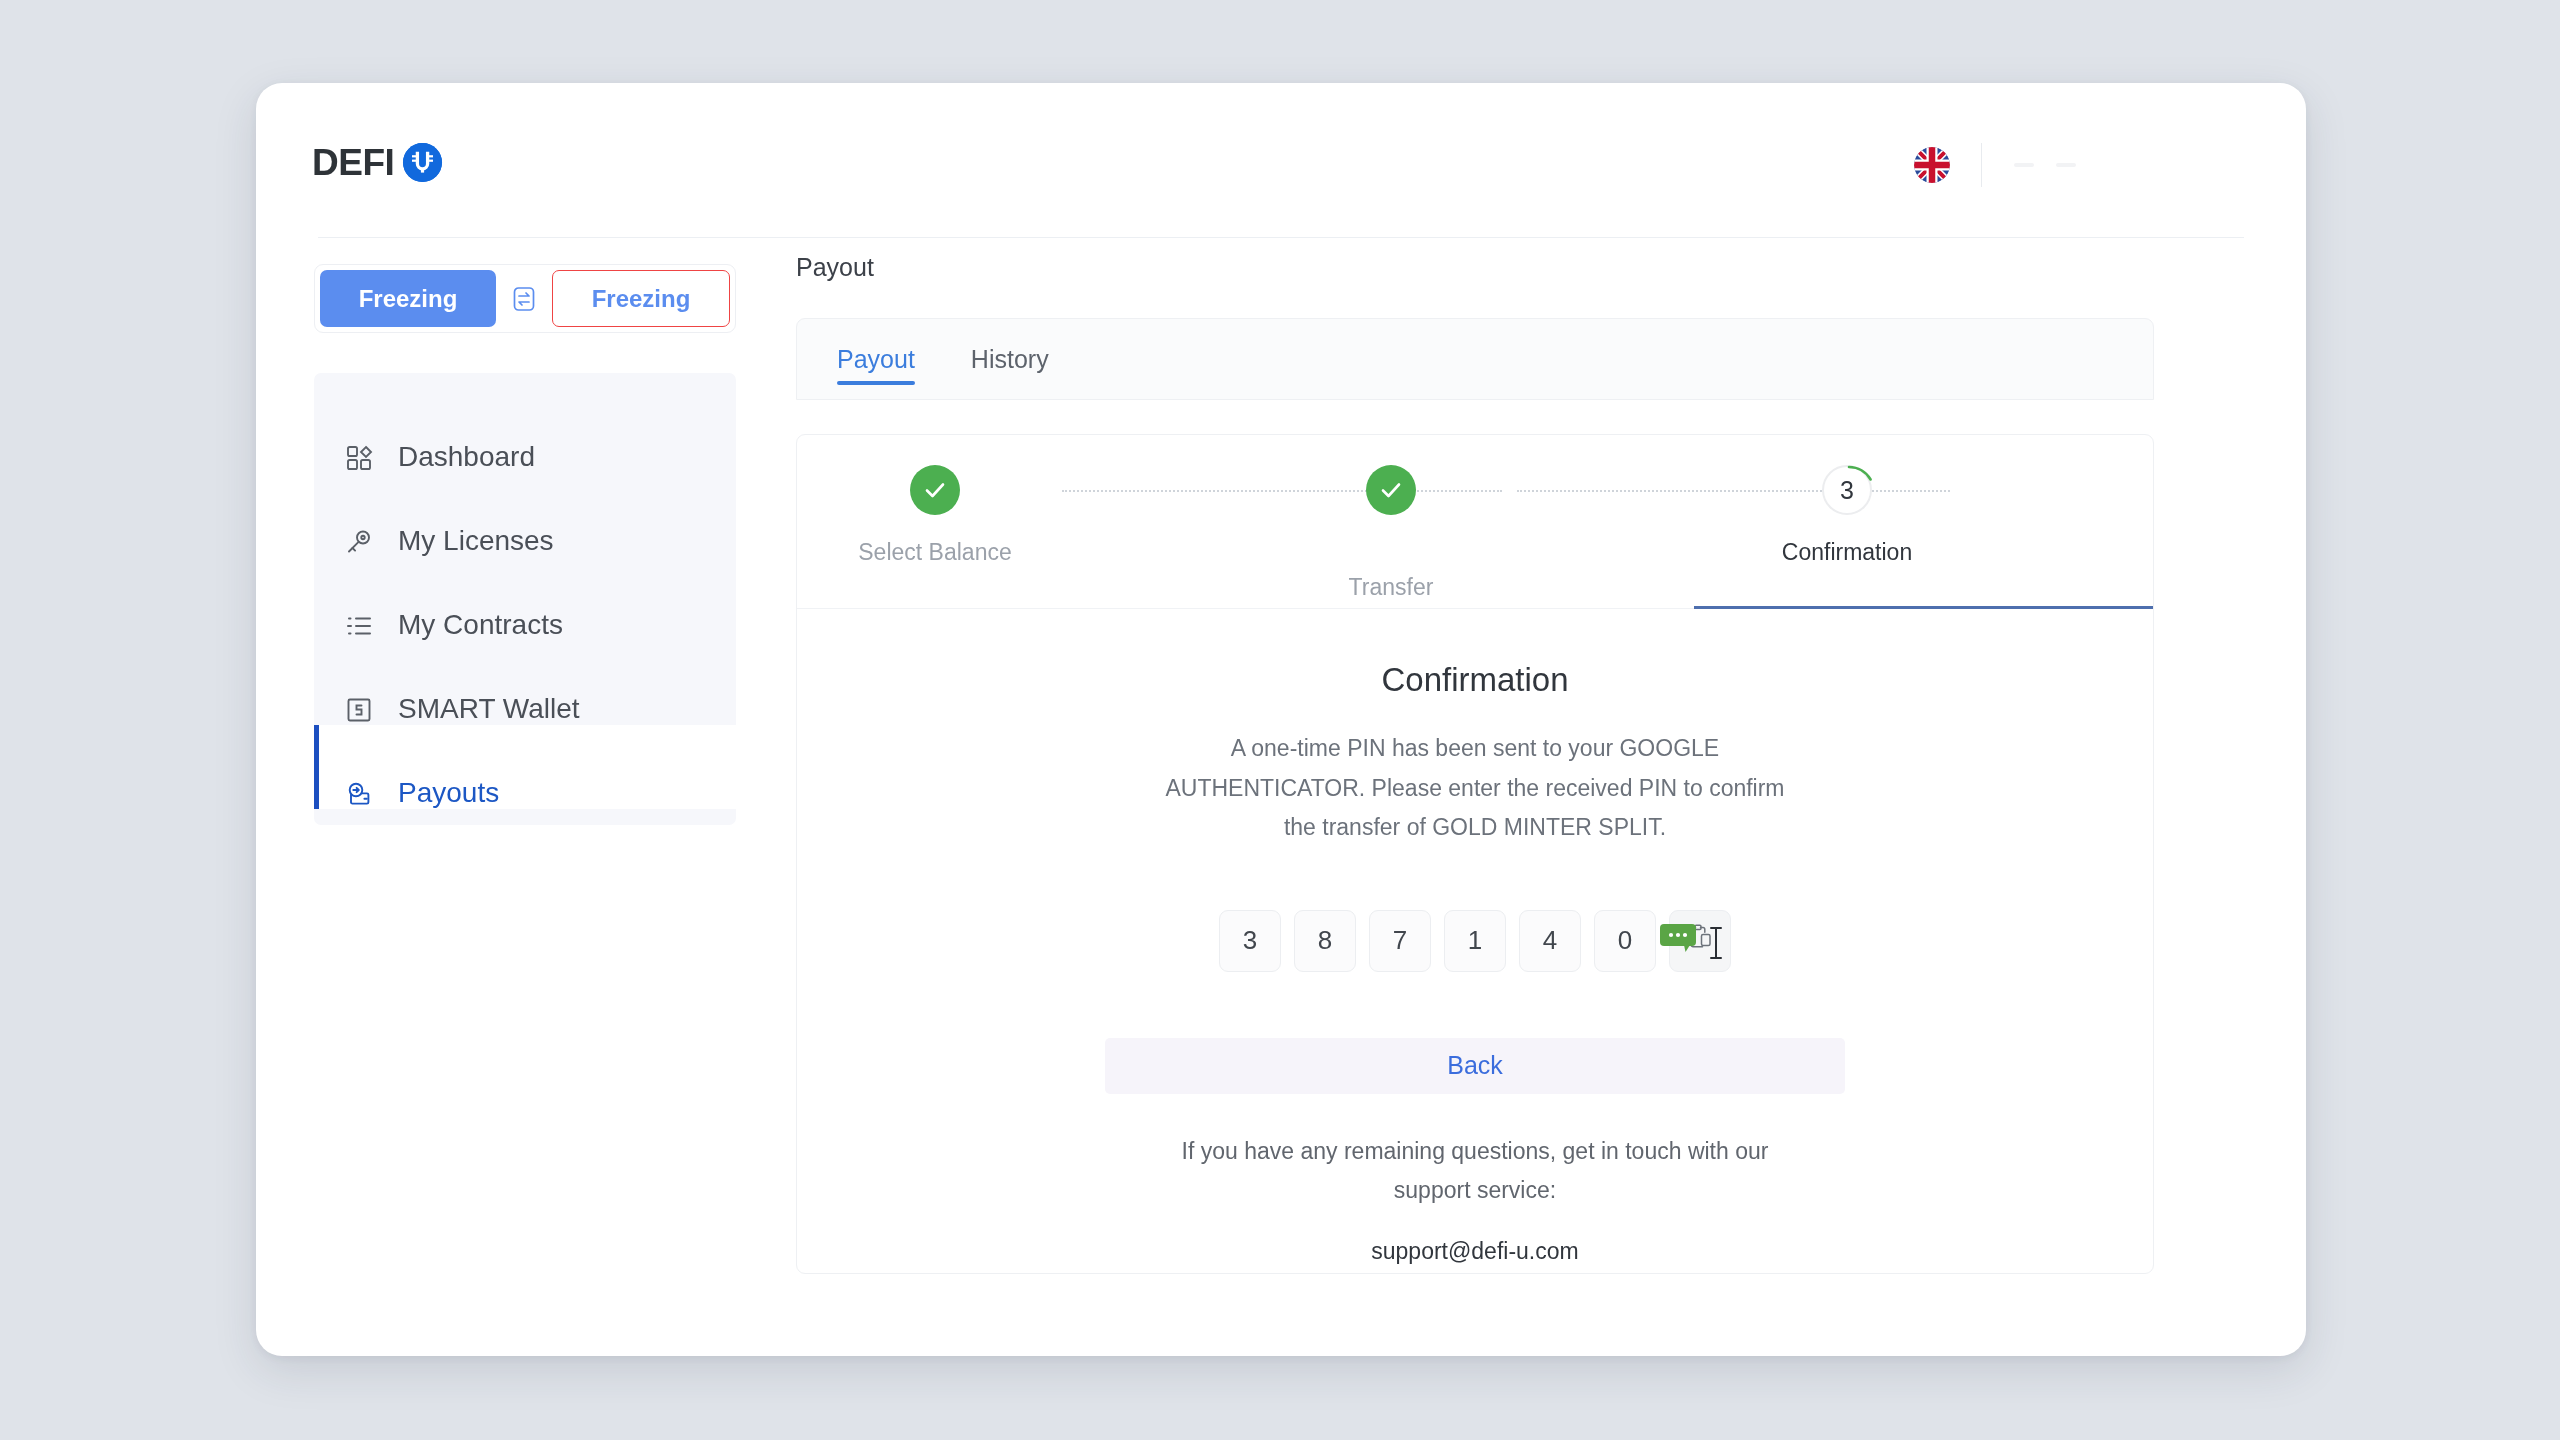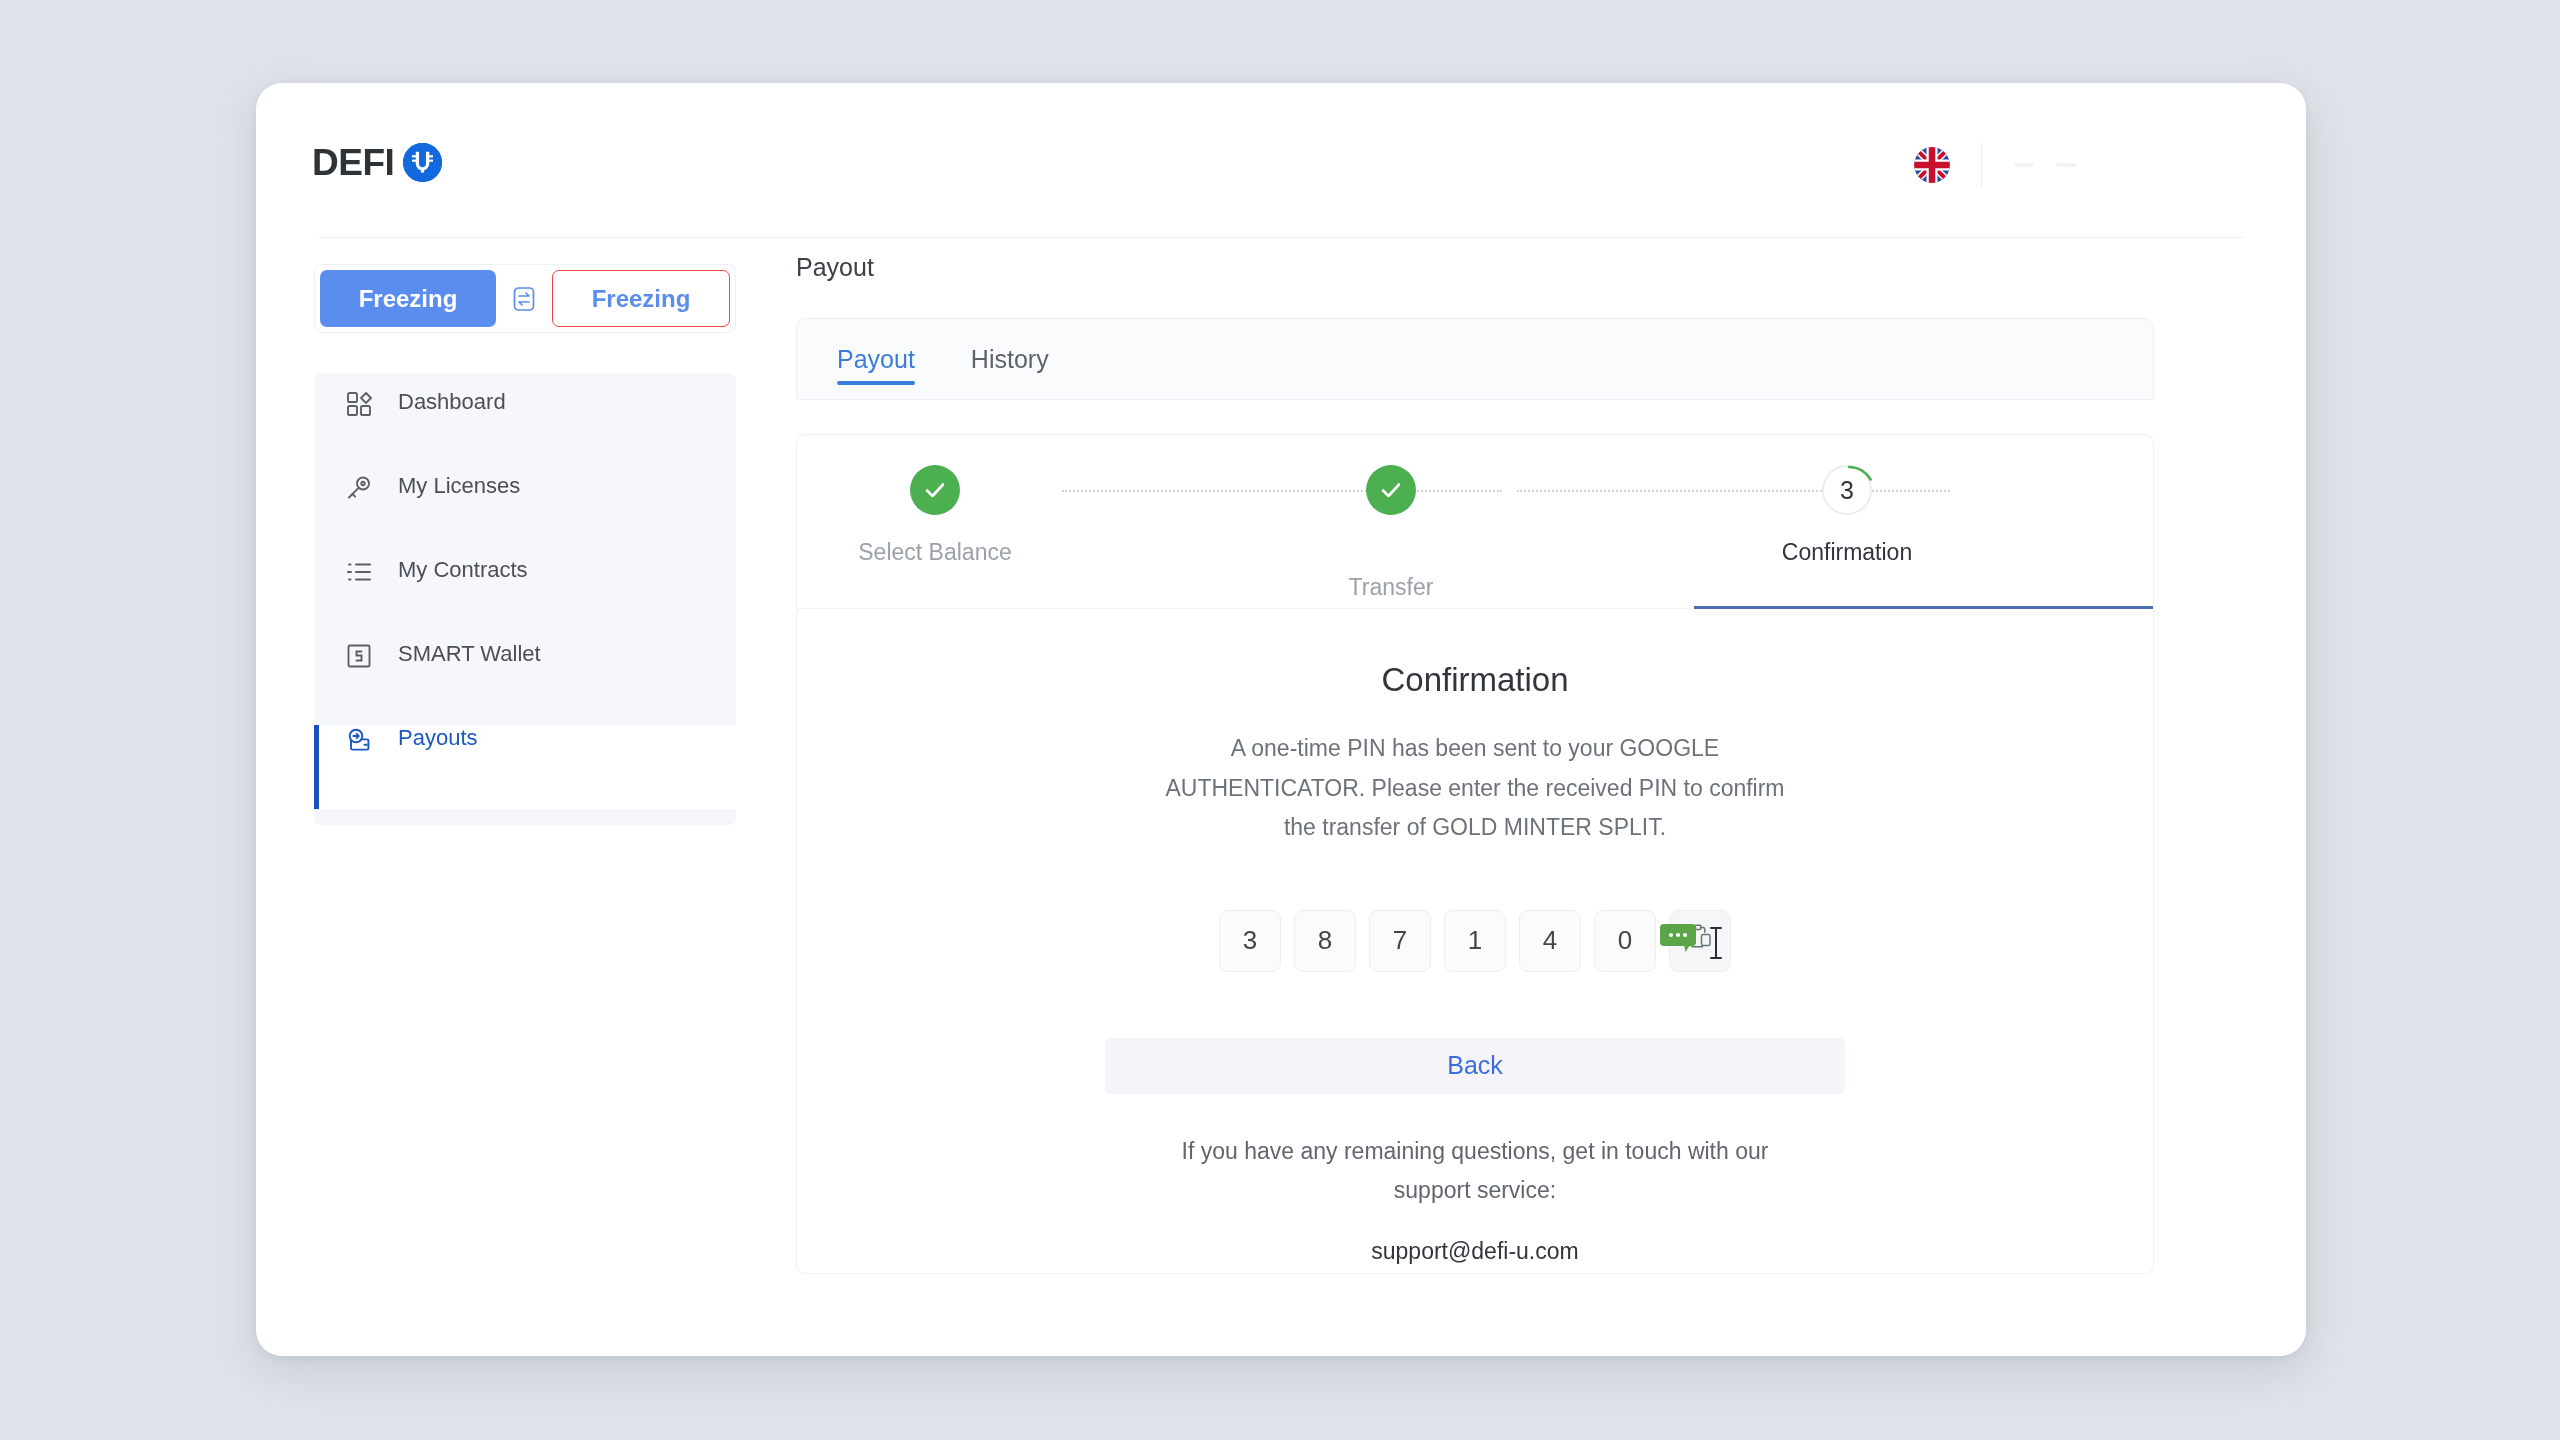--- a/index.html
+++ b/index.html
@@ -174,27 +174,27 @@
     margin-top: 40px;
     width: 422px;
     background: #f6f7fb;
     border-radius: 7px;
     padding: 16px 0;
     overflow: hidden;
   }
   .nav-item {
     height: 84px;
     display: flex;
-    align-items: flex-start;
+    align-items: flex-end;
     padding-left: 30px;
     gap: 24px;
     cursor: pointer;
     position: relative;
     color: #4a4f57;
-    font-size: 22px;
+    font-size: 28px;
   }
   .nav-item .nav-icon {
     width: 30px;
     height: 30px;
     display: flex;
     align-items: center;
     justify-content: center;
     flex: none;
   }
   .nav-item.active {

